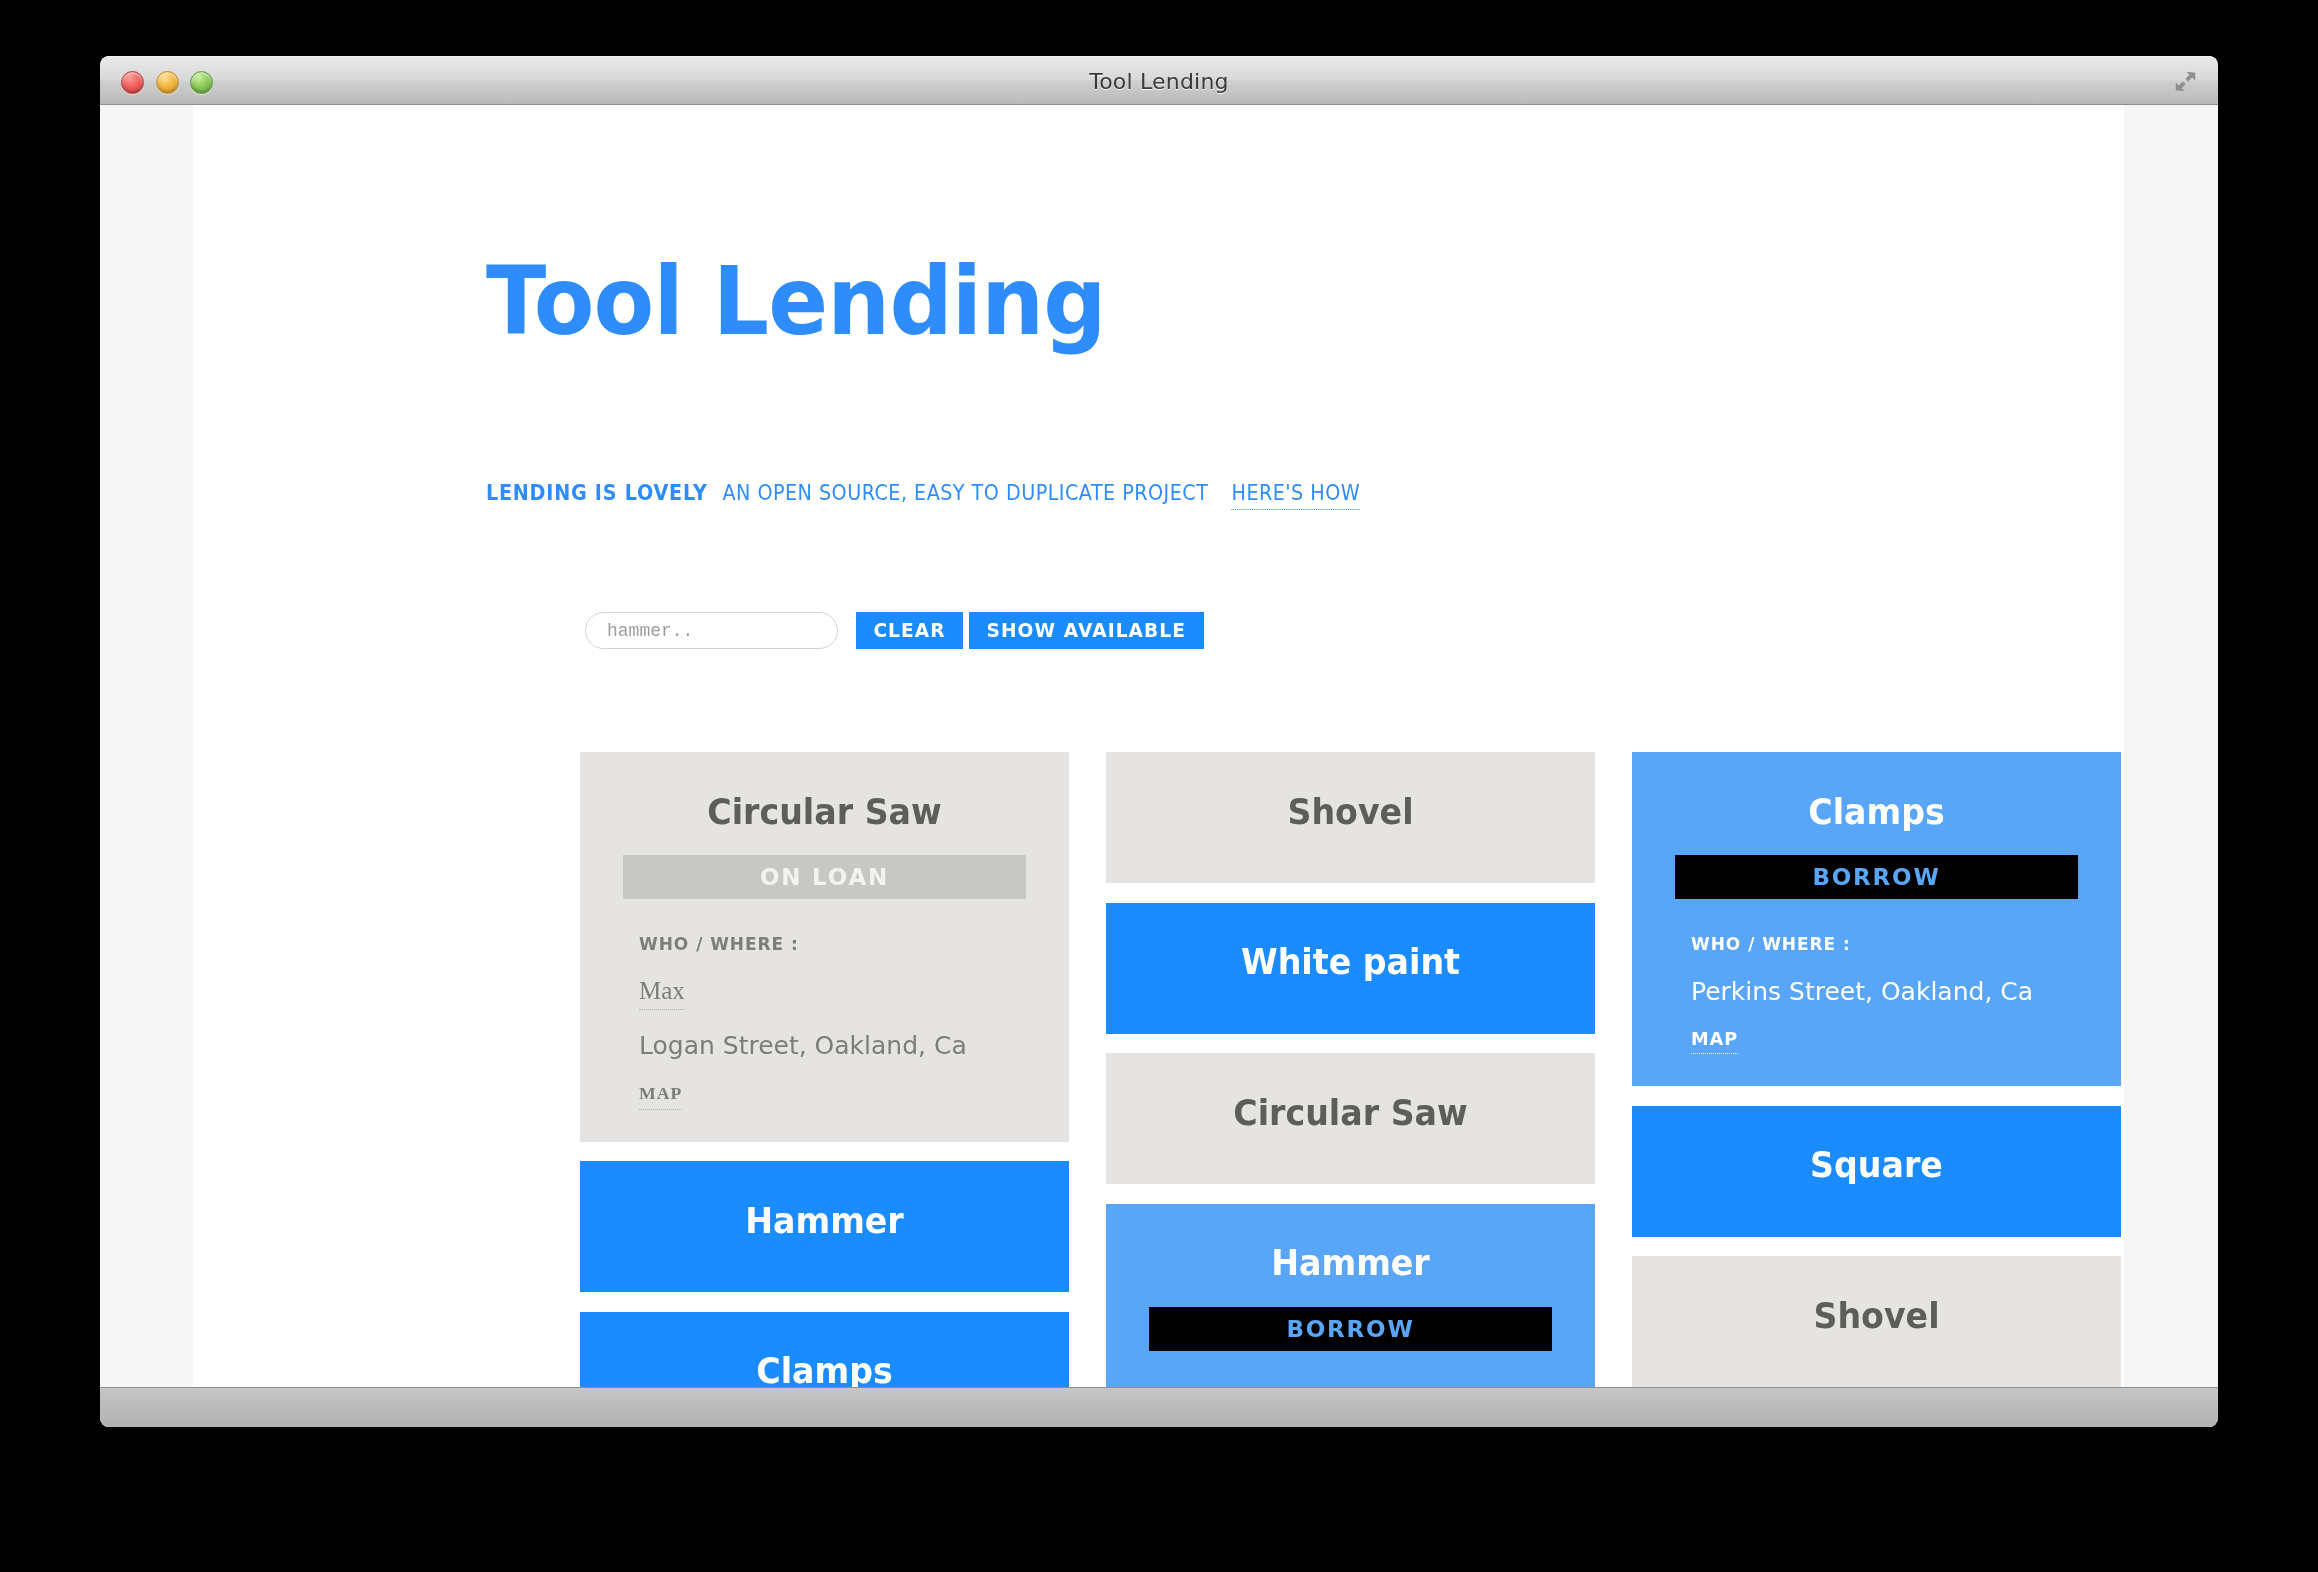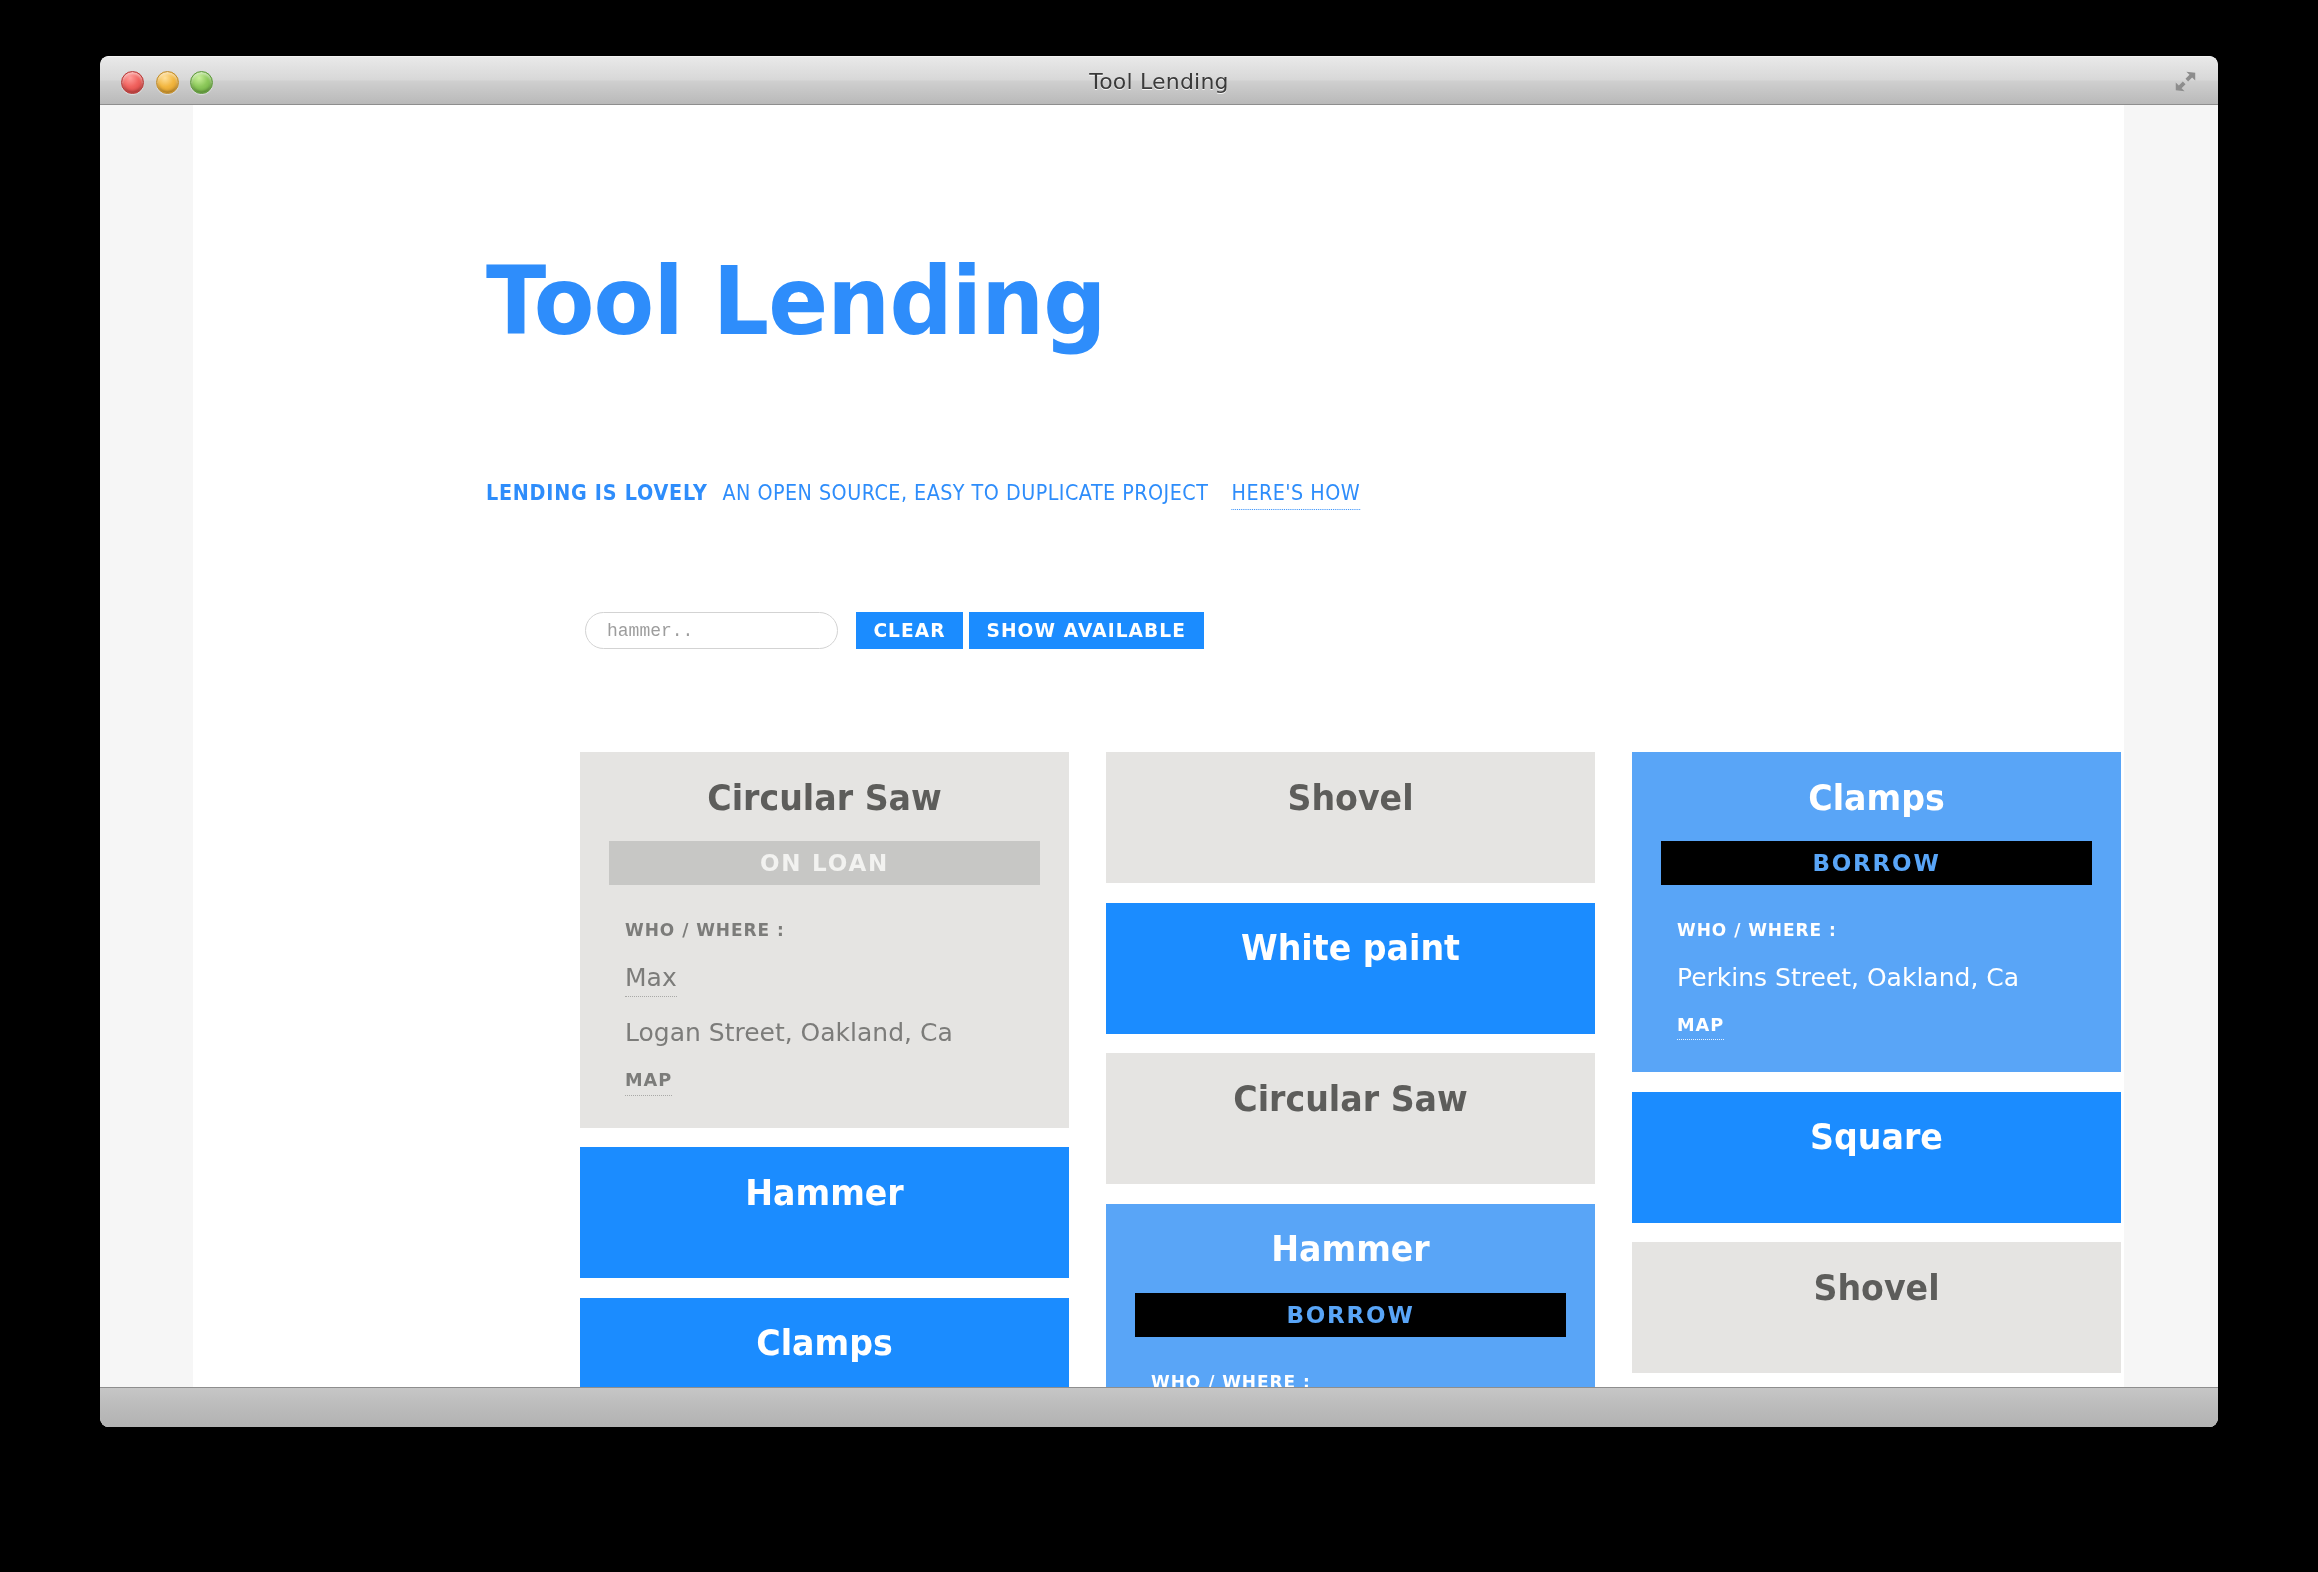--- a/index.html
+++ b/index.html
@@ -208,21 +208,21 @@
   .col {
     width: 494px;
     display: flex;
     flex-direction: column;
     gap: 19.5px;
   }
 
   .card {
     width: 100%;
     box-sizing: border-box;
-    padding: 2px;
+    padding: 16px;
     position: relative;
   }
   .card.collapsed { height: 87px; }
   .card.collapsed.tall { height: 131px; }
   .card.gray  { background: #e5e4e2; }
   .card.blue  { background: #1b8cff; }
   .card.lblue { background: #59a5f7; }
 
   .card-title {
     width: 100%;
@@ -298,21 +298,21 @@
     display: inline-block;
     padding-bottom: 4.4px;
     cursor: pointer;
   }
 
   .card.gray .meta-label,
   .card.gray .meta-person,
   .card.gray .meta-address,
   .card.gray .meta-map { color: #7c7c7a; }
   .card.gray .meta-person,
-  .card.gray .meta-map { border-bottom: 1.8px dotted #a9a9a7; }
+  .card.gray .meta-map { border-bottom: 1.8px dotted #a9a9a7; font-family: Liberation Serif, serif; }
 
   .card.blue .meta-label,
   .card.blue .meta-person,
   .card.blue .meta-address,
   .card.blue .meta-map,
   .card.lblue .meta-label,
   .card.lblue .meta-person,
   .card.lblue .meta-address,
   .card.lblue .meta-map { color: #ffffff; }
   .card.blue .meta-person, .card.blue .meta-map,

